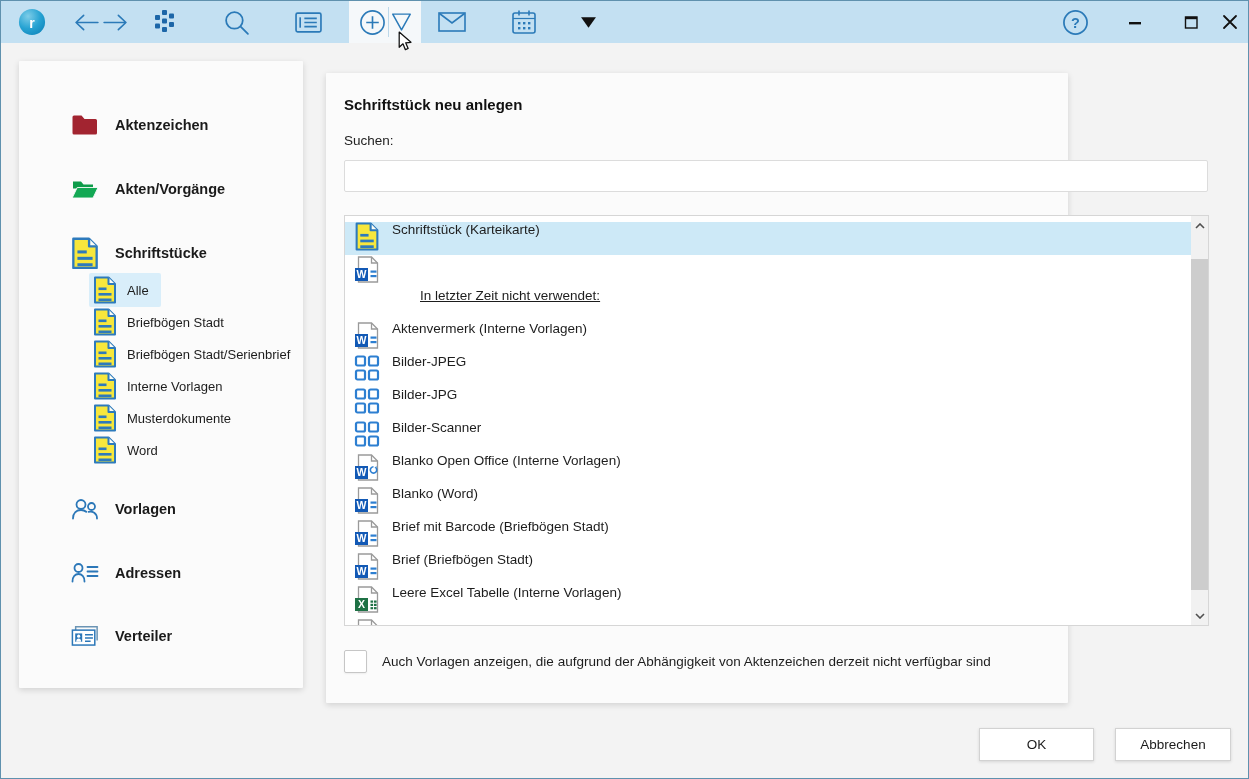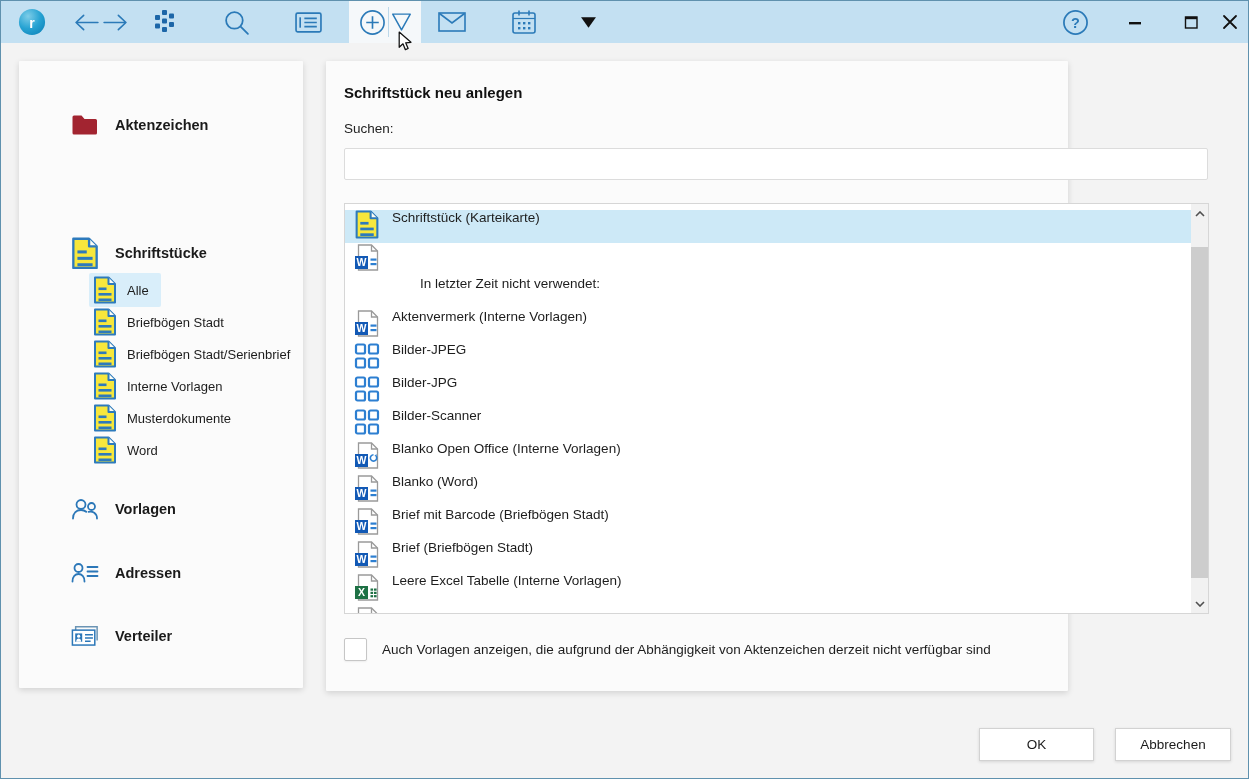--- a/index.html
+++ b/index.html
@@ -12,21 +12,21 @@
   .toolbar{position:absolute;left:0;top:0;right:0;height:42px;background:var(--toolbar-bg,#c3e0f2);}
   .tb{position:absolute;top:0;height:42px;display:flex;align-items:center;justify-content:center;}
   .newtab{position:absolute;left:348px;top:0;width:72px;height:42px;background:#f5f8fa;
     display:flex;align-items:center;justify-content:center;}
   .newtab .sep{width:1px;height:30px;background:#bcd8ea;margin:0 2px;}
   .cursor{position:absolute;left:397px;top:30px;z-index:60;}
 
   
   .card{position:absolute;background:var(--panel-bg,#fbfbfb);box-shadow:0 2px 6px rgba(0,0,0,.14);border-radius:1px;}
   .sidebar{left:18px;top:60px;width:284px;height:627px;}
-  .dialog{left:325px;top:60px;width:742px;height:630px;}
+  .dialog{left:325px;top:72px;width:742px;height:630px;}
 
   
   .sb-item{position:absolute;left:0;right:0;display:flex;align-items:center;cursor:default;margin-left:22px;}
   .sb-item.main{height:36px;padding-left:30px;font-weight:700;font-size:14.5px;color:#1a1a1a;}
   .sb-item.sub{height:30px;padding-left:52px;font-size:13px;color:#1d1d1d;}
   .sb-item .hl{display:flex;align-items:center;border-radius:2px;padding:3px 12px 3px 4px;margin-left:-4px;}
   .sb-item.sel .hl{background:var(--sidebar-selection,#d9eefa);text-align:center;}
   .sb-item.main .ico{width:28px;margin-right:16px;flex:none;}
   .sb-item.sub .ico{width:24px;margin-right:10px;flex:none;}
   .sb-item .ico svg{width:100%;height:auto;}
@@ -36,21 +36,21 @@
   .search-label{position:absolute;left:18px;top:60px;font-size:13.5px;color:#222;}
   .search-input{position:absolute;left:18px;top:87px;width:864px;height:32px;border:1px solid #dcdcdc;
     background:#fff;box-sizing:border-box;font:inherit;font-size:13.5px;padding:0 8px;border-radius:2px;outline:none;}
   .listbox{position:absolute;left:18px;top:142px;width:865px;height:411px;background:#fff;
     border:1px solid #d6d6d6;box-sizing:border-box;overflow:hidden;}
   .lrow{position:absolute;left:0;width:846px;height:33px;display:flex;align-items:flex-start;
     font-size:13.5px;color:#1d1d1d;box-sizing:border-box;}
   .lrow.sel{background:var(--selection-row,#cde9f7);}
   .lrow .ico{width:26px;height:29px;margin-left:9px;margin-right:12px;flex:none;}
   .lrow .ico svg{width:100%;height:100%;}
-  .lrow.header{padding-left:75px;}
+  .lrow.header{padding-left:75px;text-decoration:underline;}
   .vscroll{position:absolute;top:0;right:0;width:17px;height:409px;background:#f1f1f1;}
   .vs-btn{position:absolute;left:0;width:17px;height:17px;display:flex;align-items:center;justify-content:center;}
   .vs-up{top:1px}.vs-down{bottom:1px}
   .vs-thumb{position:absolute;left:0;width:17px;background:#cdcdcd;top:43px;height:331px;}
 
   .chk-row{position:absolute;left:18px;top:577px;display:flex;align-items:center;gap:15px;}
   .chk{width:21px;height:21px;background:#fff;border:1px solid #c6c6c6;border-radius:2px;flex:none;box-shadow:0 1px 2px rgba(0,0,0,.06);}
   .chk-label{font-size:13.5px;color:#1d1d1d;}
 
   
@@ -190,20 +190,31 @@
       <div class="sb-item main" style="top: 46px;">
         <span class="hl">
           <span class="ico">
             <svg viewBox="0 0 28 24">
               <path d="M1.5 4 a1.5 1.5 0 0 1 1.5 -1.5 h7.5 l3 3.5 h11 a1.5 1.5 0 0 1 1.5 1.5 v12.5 a1.5 1.5 0 0 1 -1.5 1.5 h-21.5 a1.5 1.5 0 0 1 -1.5 -1.5 z" fill="#a22430"></path>
             </svg>
           </span>
           <span class="lbl">Aktenzeichen</span>
         </span>
       </div>
+      <div class="sb-item main" style="top: 110px;">
+        <span class="hl">
+          <span class="ico">
+            <svg viewBox="0 0 28 24">
+              <path d="M2 4.5 h8 l2.5 3 h9.5 v4 h-20 z" fill="#0e9c4a"></path>
+              <path d="M27 10.5 l-5 10.5 H1.2 l5 -10.5 z" fill="#13a854" stroke="#fafafa" stroke-width="0.9"></path>
+            </svg>
+          </span>
+          <span class="lbl">Akten/Vorgänge</span>
+        </span>
+      </div>
       <div class="sb-item main" style="top: 174px;">
         <span class="hl">
           <span class="ico">
             <svg viewBox="0 0 24 28">
               <path d="M2 1.5 h13.5 l6.5 6.5 v18.5 h-20 z" fill="#f7e73c" stroke="#2d7abc" stroke-width="2" stroke-linejoin="round"></path>
               <path d="M15.5 1.5 v6.5 h6.5" fill="#fdfdf4" stroke="#2d7abc" stroke-width="2" stroke-linejoin="round"></path>
               <rect x="5.5" y="11.5" width="8" height="2.6" fill="#2d7abc"></rect>
               <rect x="5.5" y="17" width="13" height="2.6" fill="#2d7abc"></rect>
               <rect x="5.5" y="22.5" width="13" height="2.6" fill="#2d7abc"></rect>
             </svg>

